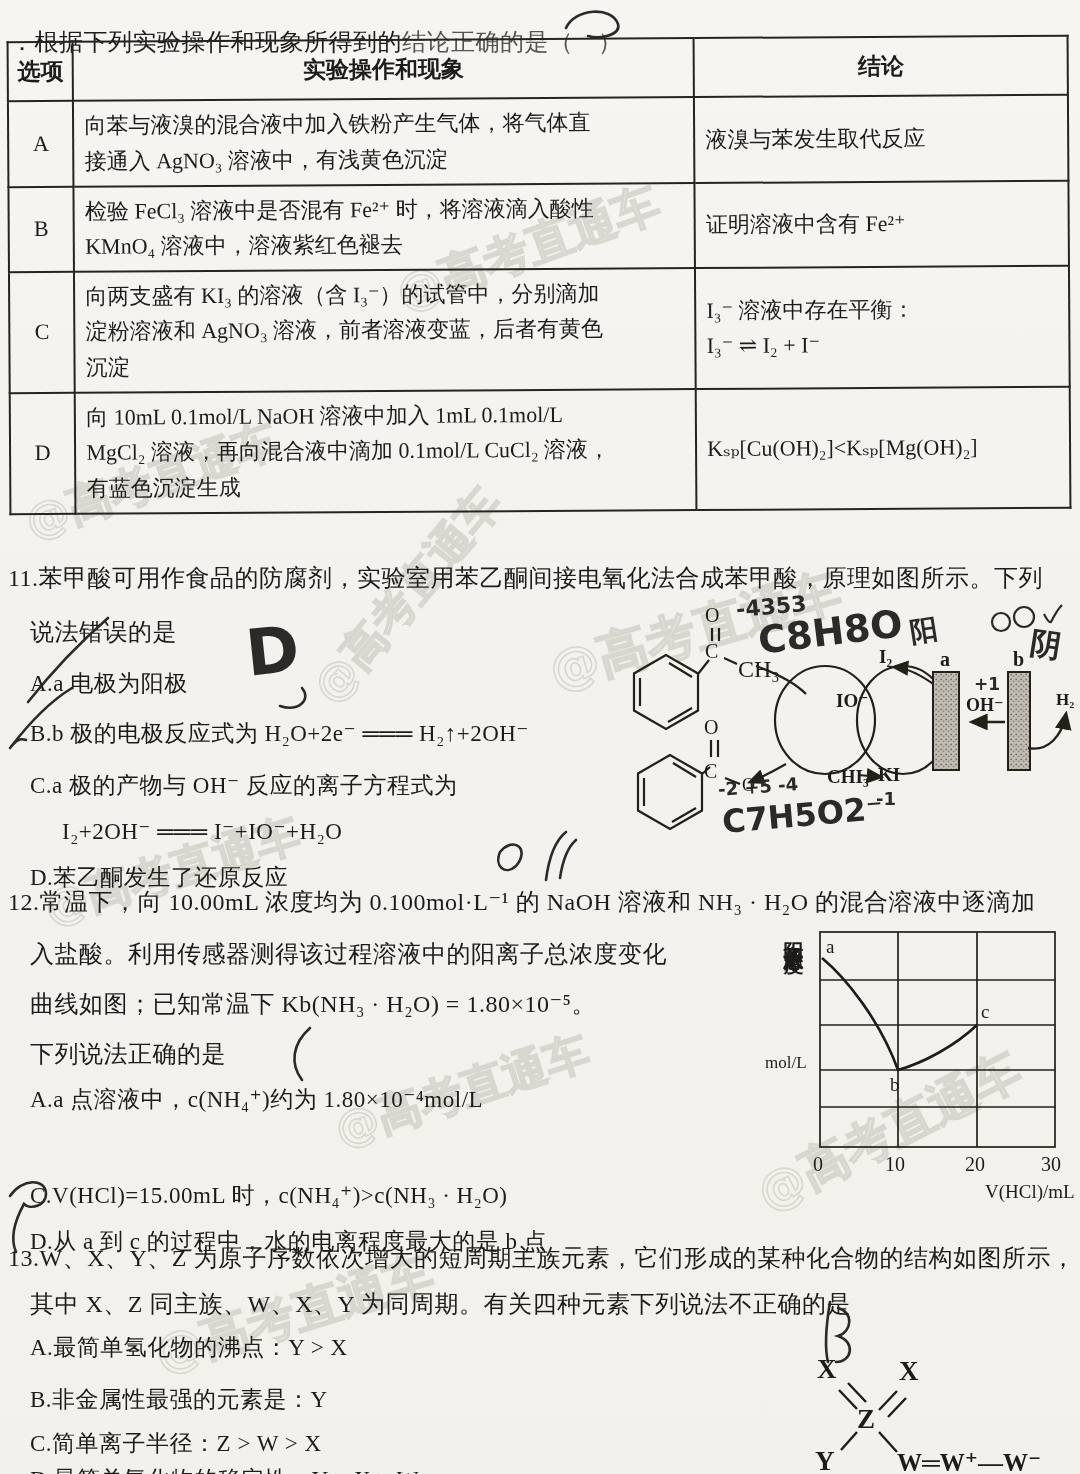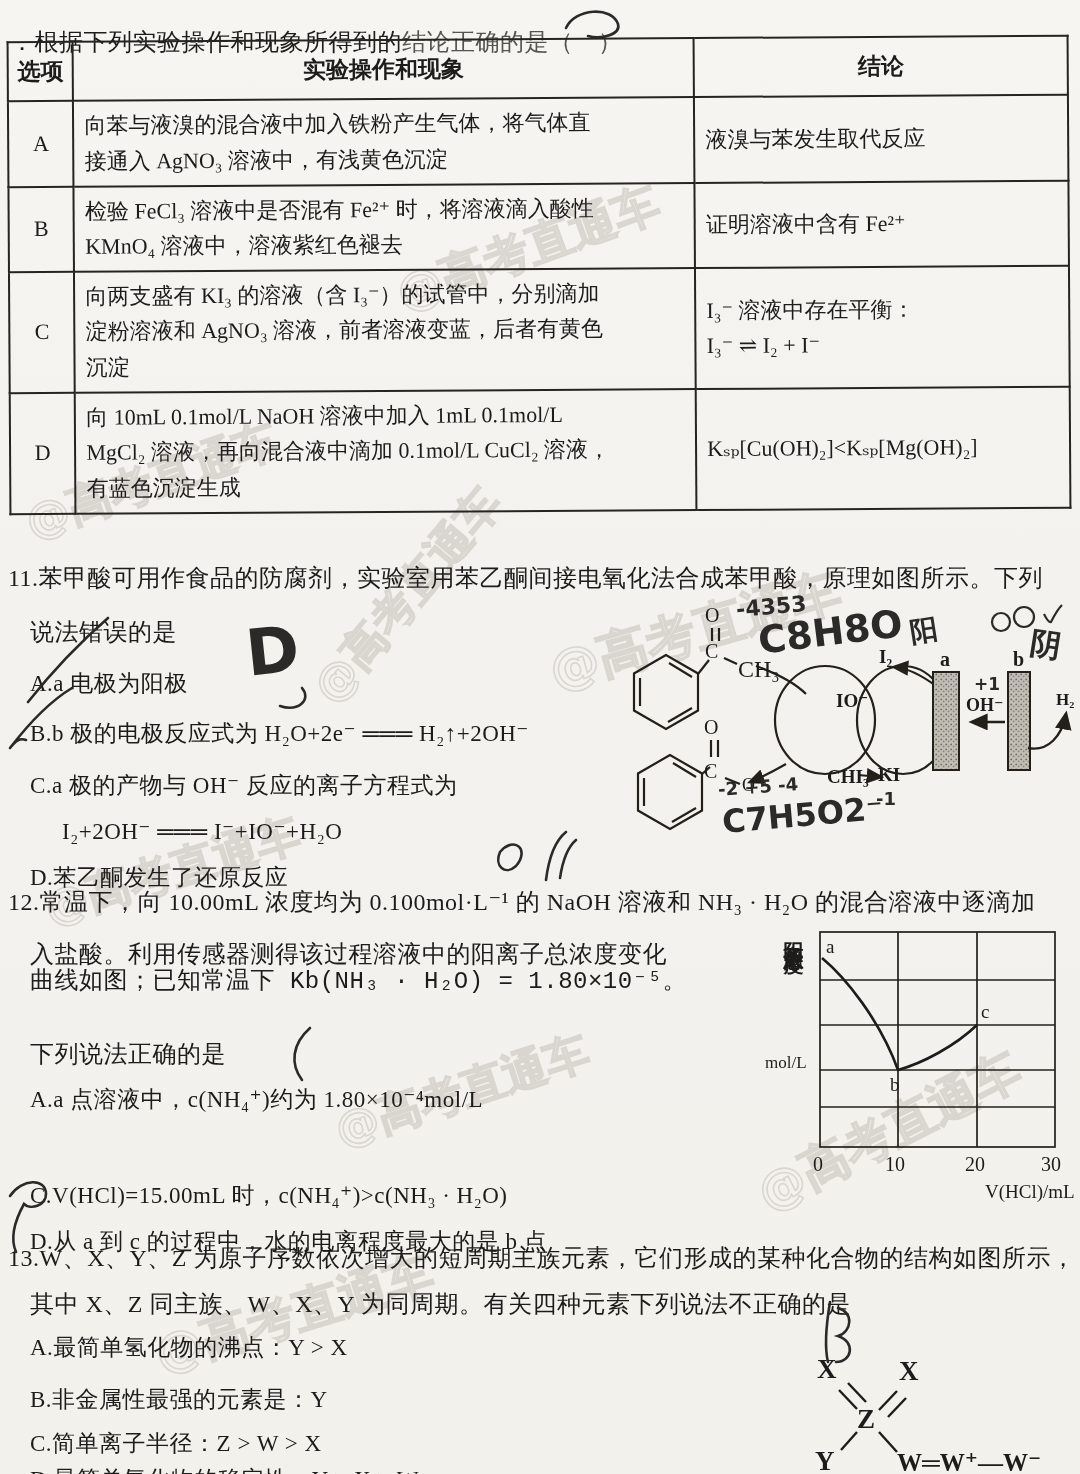--- a/index.html
+++ b/index.html
@@ -183,21 +183,21 @@
     <span class="hw" style="left:374px;top:76px;font-size:17px;">+1</span>
     <span class="hw" style="left:276px;top:190px;font-size:18px;">-1</span>
     <span class="hw" style="left:118px;top:178px;font-size:18px;transform:rotate(-4deg);">-2  +5  -4</span>
     <span class="hw" style="left:122px;top:198px;font-size:32px;transform:rotate(-5deg);font-weight:700;">C7H5O2⁻</span>
   </div>
 
   <span class="hw" style="left:246px;top:614px;font-size:64px;transform:rotate(-6deg);font-weight:700;">D</span>
 
   <div class="txt" style="left:8px;top:886px;font-size:24px;">12.常温下，向 10.00mL 浓度均为 0.100mol·L⁻¹ 的 NaOH 溶液和 NH₃ · H₂O 的混合溶液中逐滴加</div>
   <div class="txt" style="left:30px;top:938px;font-size:24px;">入盐酸。利用传感器测得该过程溶液中的阳离子总浓度变化</div>
-  <div class="txt" style="left:30px;top:964px;font-size:24px;font-family:Liberation Mono, monospace;">曲线如图；已知常温下 Kb(NH₃ · H₂O) = 1.80×10⁻⁵。</div>
+  <div class="txt" style="left:30px;top:988px;font-size:24px;">曲线如图；已知常温下 Kb(NH₃ · H₂O) = 1.80×10⁻⁵。</div>
   <div class="txt" style="left:30px;top:1038px;font-size:24px;">下列说法正确的是</div>
   <div class="txt" style="left:30px;top:1084px;font-size:23px;">A.a 点溶液中，c(NH₄⁺)约为 1.80×10⁻⁴mol/L</div>
   <div class="txt" style="left:30px;top:1180px;font-size:23px;">C.V(HCl)=15.00mL 时，c(NH₄⁺)&gt;c(NH₃ · H₂O)</div>
   <div class="txt" style="left:30px;top:1226px;font-size:23px;">D.从 a 到 c 的过程中，水的电离程度最大的是 b 点</div>
 
   <div class="diagwrap" style="left:755px;top:915px;width:325px;height:305px;">
     <svg width="325" height="305" viewBox="0 0 325 305">
       <g stroke="#222018" stroke-width="1.7" fill="none">
         <rect x="65" y="17" width="235" height="215"></rect>
         <line x1="143" y1="17" x2="143" y2="232"></line>

